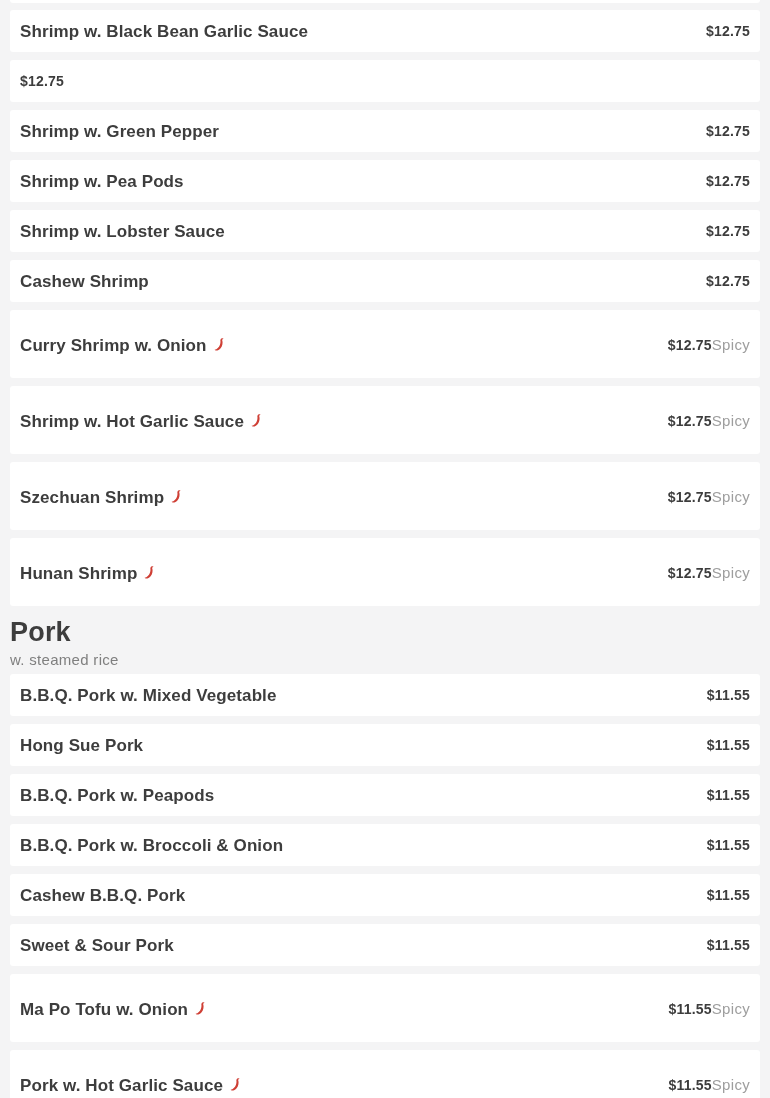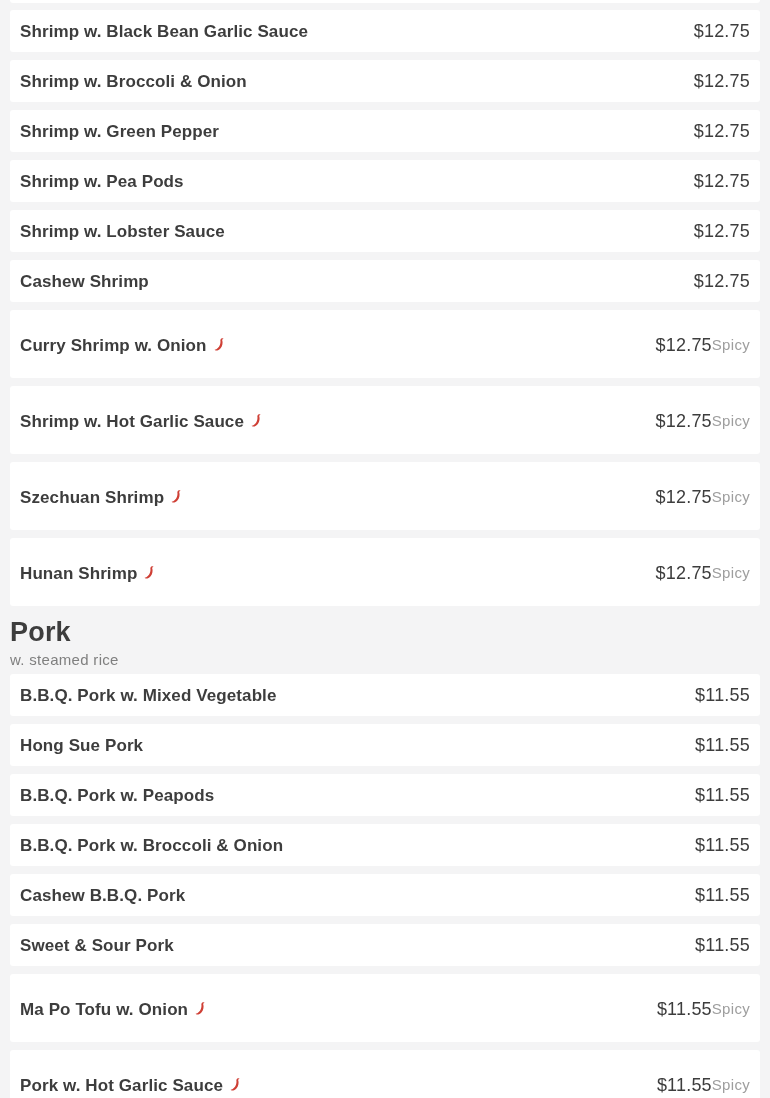--- a/index.html
+++ b/index.html
@@ -57,22 +57,22 @@
     white-space: nowrap;
   }
   .chili-icon {
     margin-left: 7px;
     display: inline-flex;
     align-items: center;
     position: relative;
     top: -1px;
   }
   .item-price {
-    font-size: 18px;
-    font-weight: 400;
+    font-size: 14px;
+    font-weight: 700;
     color: #3d3d3d;
     letter-spacing: 0.2px;
     white-space: nowrap;
   }
   .spicy-label {
     margin-top: 13px;
     font-size: 15px;
     color: #9e9e9e;
     line-height: 19px;
     letter-spacing: 0.3px;
@@ -105,23 +105,20 @@
 <div class="card">
       <div class="item-row">
         <span class="name-wrap">
           <span class="item-name">Shrimp w. Black Bean Garlic Sauce</span>
         </span>
         <span class="item-price">$12.75</span>
       </div>
     </div>
     <div class="card">
       <div class="item-row">
-        <span class="name-wrap">
-          <span class="item-name">Shrimp w. Broccoli &amp; Onion</span>
-        </span>
         <span class="item-price">$12.75</span>
       </div>
     </div>
     <div class="card">
       <div class="item-row">
         <span class="name-wrap">
           <span class="item-name">Shrimp w. Green Pepper</span>
         </span>
         <span class="item-price">$12.75</span>
       </div>

